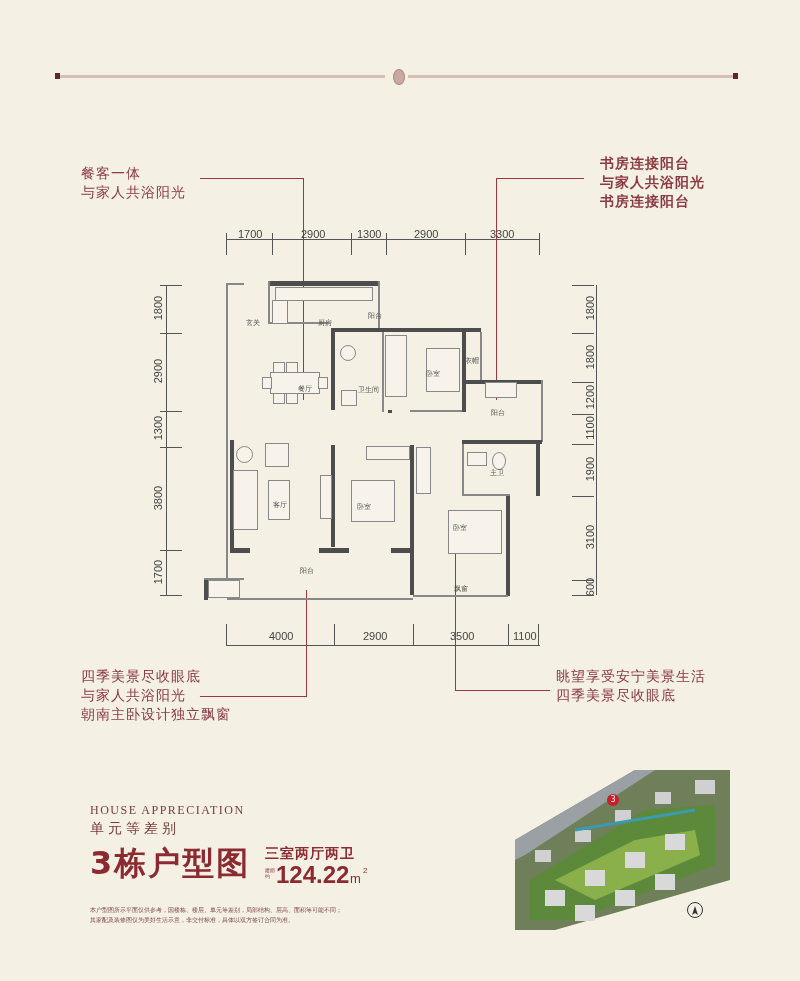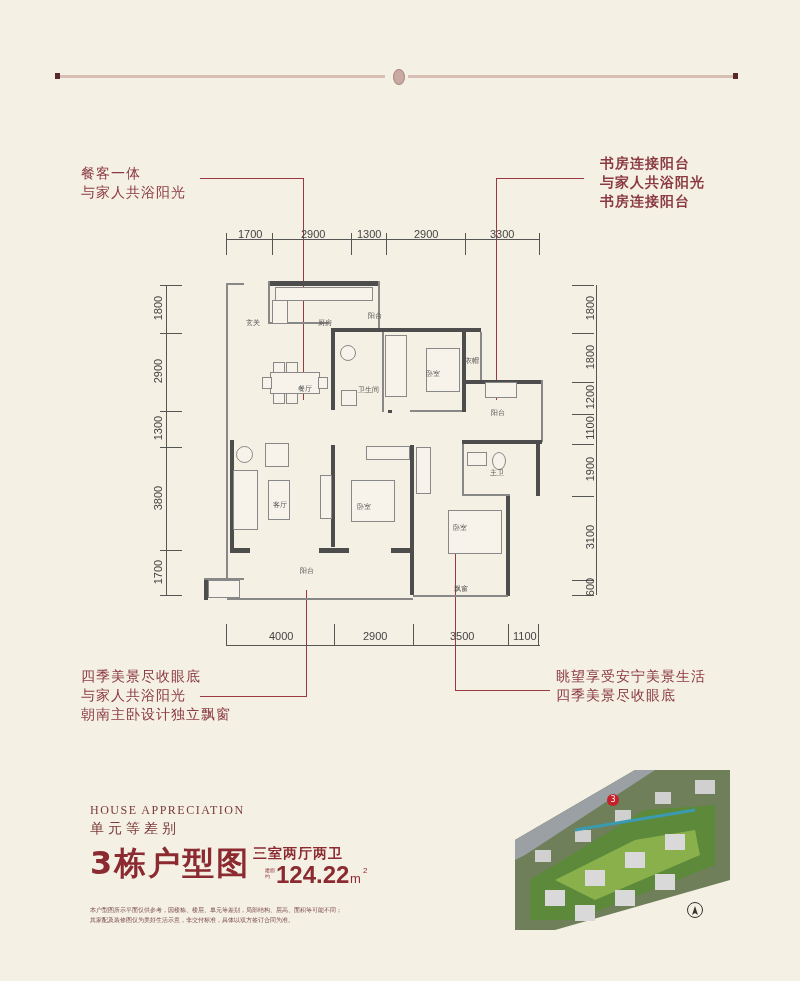--- a/index.html
+++ b/index.html
@@ -20,21 +20,21 @@
   .dim-label-v { position:absolute; font-family:"Liberation Sans", sans-serif; font-size:11px; color:#444;
                  transform:rotate(-90deg); transform-origin:center; width:40px; text-align:center; }
   .wall { position:absolute; background:#4d4d4d; }
   .thin { position:absolute; background:#888; }
   .room-label { position:absolute; font-size:7px; color:#555; }
   .furn { position:absolute; border:1px solid #888; background:#f7f3ea; }
   .en-title { position:absolute; left:90px; top:803px; font-family:"Liberation Serif", serif; font-size:12px;
               letter-spacing:1.5px; color:#7a3a3a; }
   .cn-sub { position:absolute; left:90px; top:820px; font-size:14px; letter-spacing:4px; color:#7a3a3a; }
   .big-title { position:absolute; left:90px; top:842px; font-size:32px; font-weight:bold; color:#8b2a30; letter-spacing:2px; }
-  .room-type { position:absolute; left:253px; top:845px; font-size:14px; font-weight:bold; color:#8b2a30; letter-spacing:1px; }
+  .room-type { position:absolute; left:265px; top:845px; font-size:14px; font-weight:bold; color:#8b2a30; letter-spacing:1px; }
   .area-pre { position:absolute; left:265px; top:867px; width:10px; font-size:5px; line-height:6px; color:#8b2a30; }
   .area { position:absolute; left:276px; top:861px; font-family:"Liberation Sans", sans-serif; font-size:24px; font-weight:bold; color:#8b2a30; }
   .area-unit { position:absolute; left:350px; top:871px; font-family:"Liberation Sans", sans-serif; font-size:13px; color:#8b2a30; }
   .area-sup { position:absolute; left:363px; top:866px; font-family:"Liberation Sans", sans-serif; font-size:8px; color:#8b2a30; }
   .disclaimer { position:absolute; left:90px; top:905px; width:360px; font-size:6px; line-height:10px; color:#7a4a4a; }
   .site-map { position:absolute; left:515px; top:770px; width:215px; height:160px; overflow:hidden; }
   .compass { position:absolute; left:687px; top:902px; width:14px; height:14px; border:1px solid #333; border-radius:50%; background:#f5f0e4; }
 </style>
 </head>
 <body>

